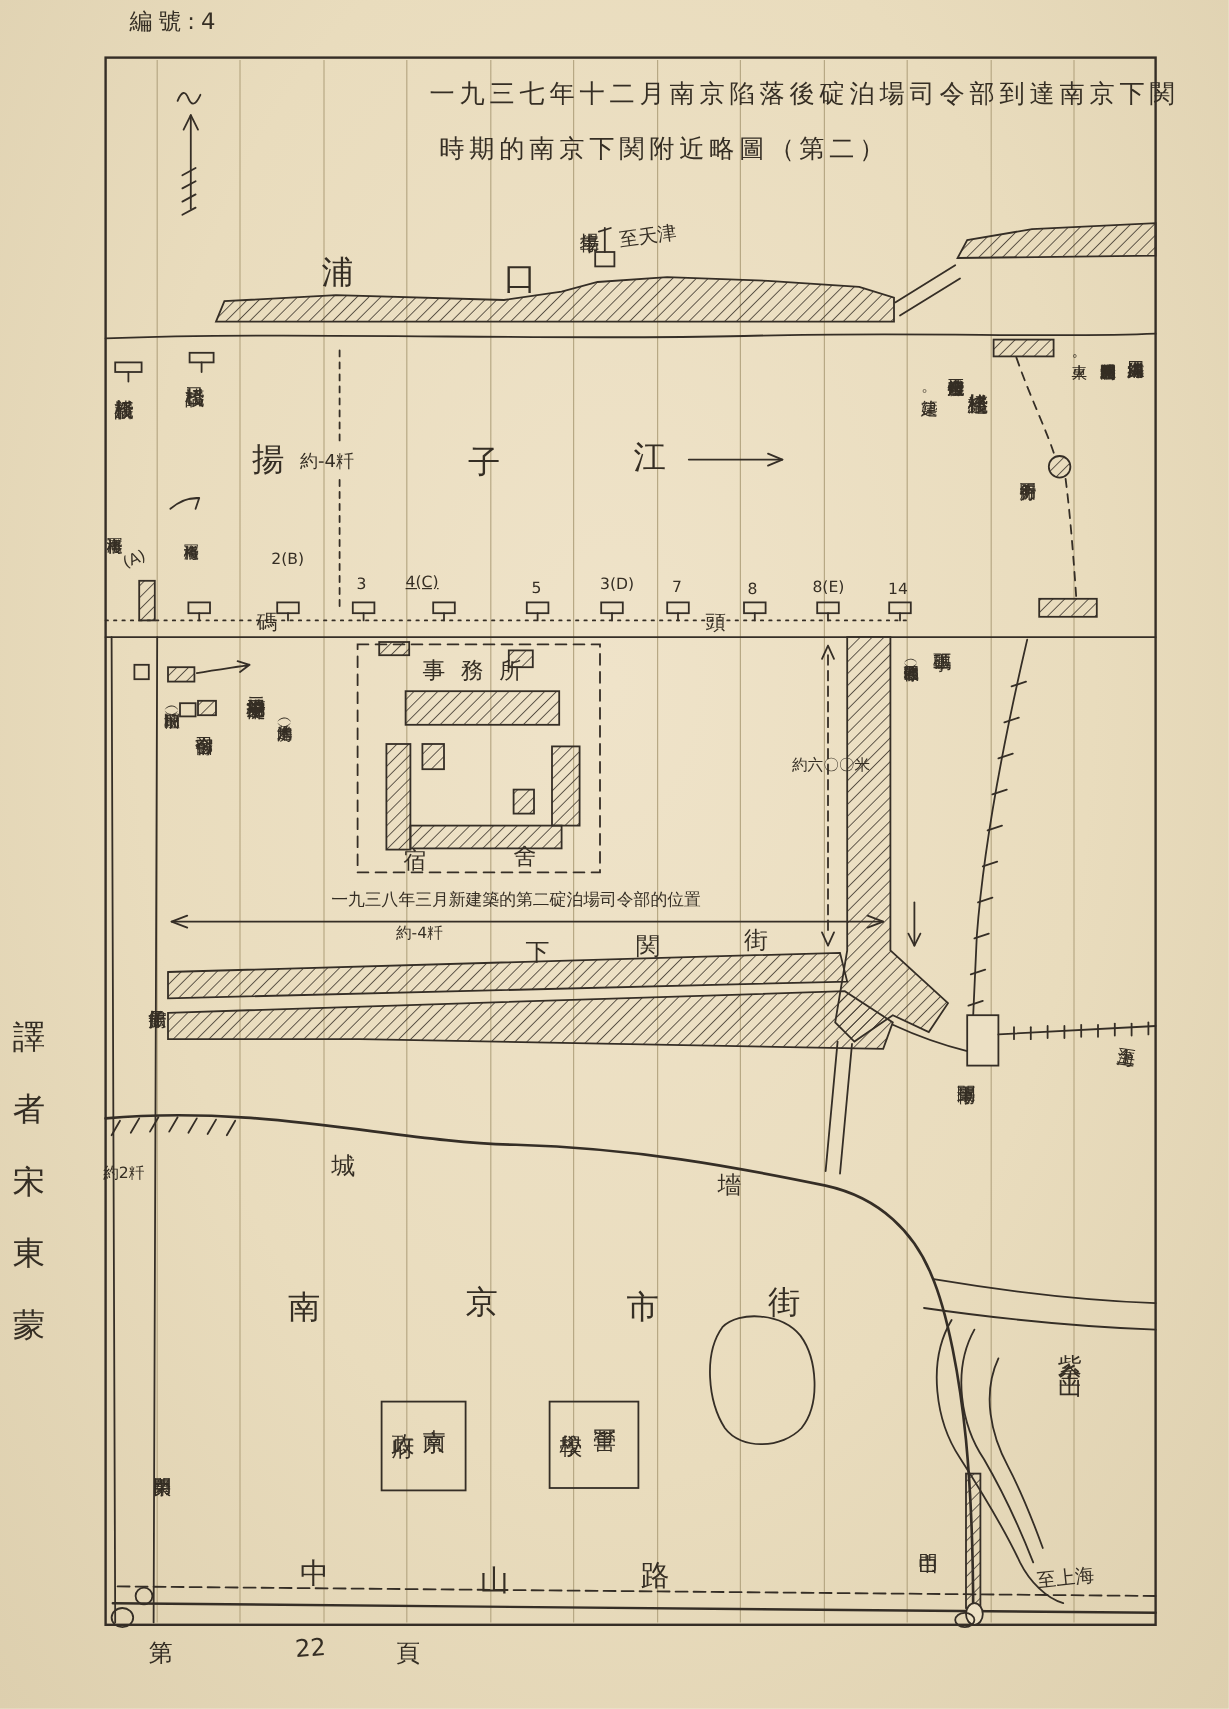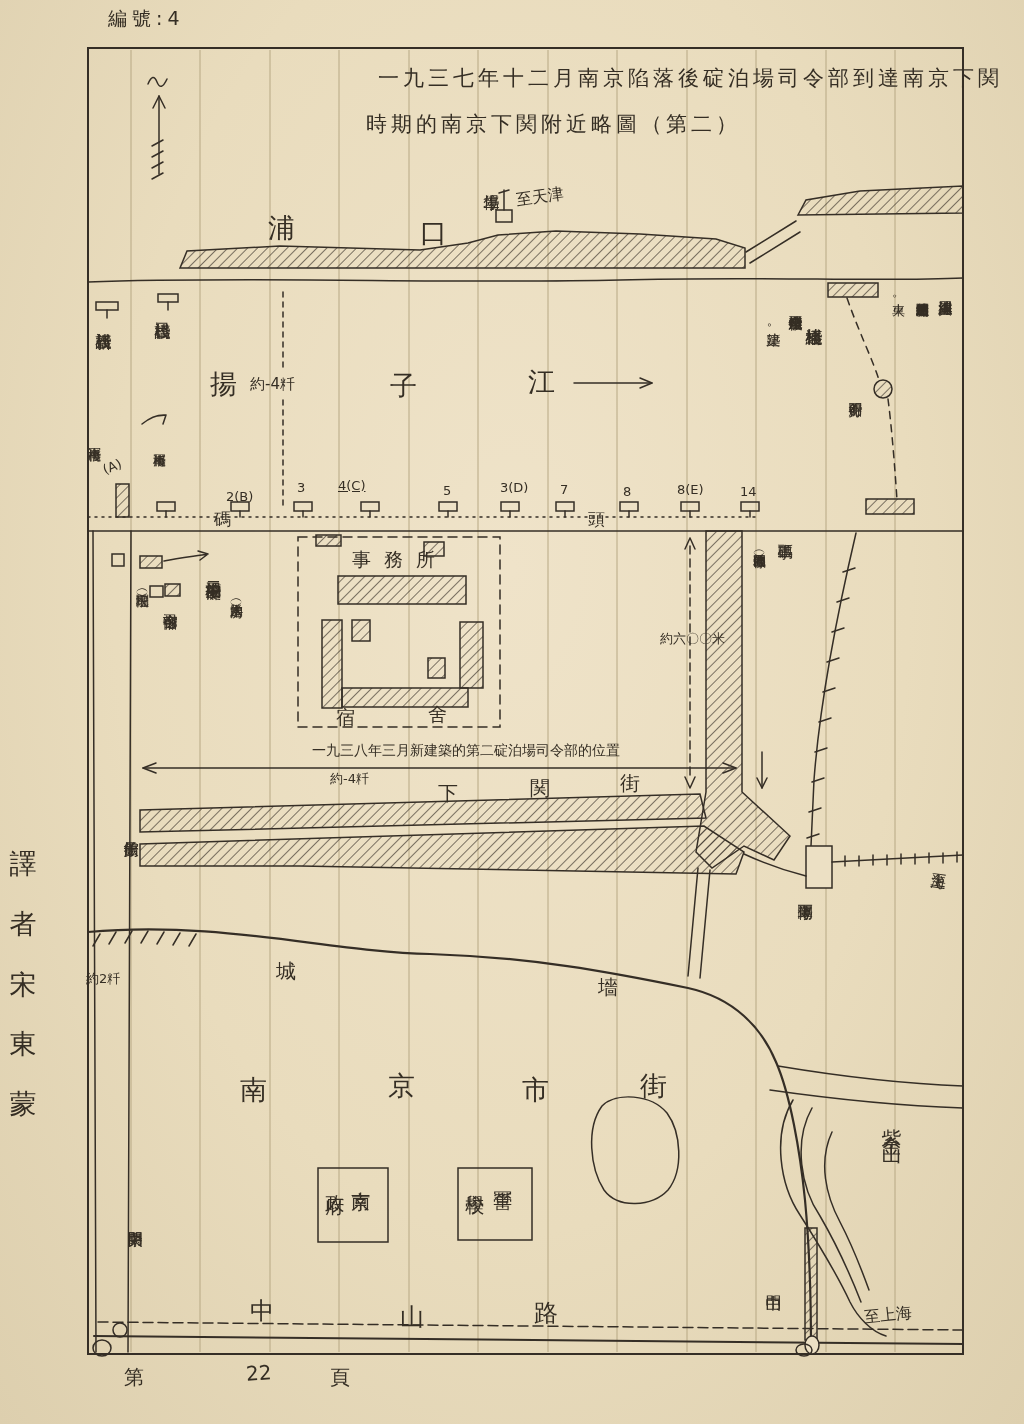--- a/index.html
+++ b/index.html
@@ -210,42 +210,42 @@
 
     <g>
       <ellipse cx="812" cy="1345" rx="7" ry="9" fill="#ece0c4"></ellipse>
       <ellipse cx="804" cy="1350" rx="8" ry="6"></ellipse>
     </g>
   </g>
 </svg>
 
 <div class="lb s19" style="left:108px;top:8px;letter-spacing:5px;">編號:4</div>
 
-<div class="lb s21" style="left:378px;top:66px;letter-spacing:4px;">一九三七年十二月南京陷落後碇泊場司令部到達南京下関</div>
+<div class="lb s21" style="left:358px;top:66px;letter-spacing:4px;">一九三七年十二月南京陷落後碇泊場司令部到達南京下関</div>
 <div class="lb s21" style="left:366px;top:112px;letter-spacing:4px;text-align:center;">時期的南京下関附近略圖（第二）</div>
 
 <div class="lb s27" style="left:268px;top:212px;">浦</div>
 <div class="lb s27" style="left:420px;top:217px;">口</div>
 <div class="lb s16 v" style="left:482px;top:182px;">停車場</div>
 <div class="lb s16" style="left:516px;top:188px;transform:rotate(-8deg);">至天津</div>
 
 <div class="lb s27" style="left:210px;top:368px;">揚</div>
 <div class="lb s15" style="left:250px;top:376px;">約-4粁</div>
 <div class="lb s27" style="left:390px;top:370px;">子</div>
 <div class="lb s27" style="left:528px;top:366px;">江</div>
 
 <div class="lb s16 v" style="left:94px;top:320px;">新設棧橋</div>
 <div class="lb s16 v" style="left:153px;top:310px;">已設棧橋</div>
 <div class="lb s13 v" style="left:86px;top:438px;">海軍棧橋</div>
 <div class="lb s13" style="left:103px;top:460px;transform:rotate(-22deg);">(A)</div>
 <div class="lb s12 v" style="left:152px;top:444px;">海軍棧橋</div>
 
 <div class="lb s17" style="left:214px;top:510px;">碼</div>
 <div class="lb s17" style="left:588px;top:510px;">頭</div>
-<div class="lb s13" style="left:226px;top:490px;">2(B)</div>
+<div class="lb s13" style="left:226px;top:460px;">2(B)</div>
 <div class="lb s13" style="left:297px;top:481px;">3</div>
 <div class="lb s13" style="left:338px;top:479px;text-decoration:underline;">4(C)</div>
 <div class="lb s13" style="left:443px;top:484px;">5</div>
 <div class="lb s13" style="left:500px;top:481px;">3(D)</div>
 <div class="lb s13" style="left:560px;top:483px;">7</div>
 <div class="lb s13" style="left:623px;top:485px;">8</div>
 <div class="lb s13" style="left:677px;top:483px;">8(E)</div>
 <div class="lb s13" style="left:740px;top:485px;">14</div>
 
 <div class="lb s17 v" style="left:804px;top:315px;">連絡棧橋</div>
@@ -256,21 +256,21 @@
 <div class="lb s13 v" style="left:914px;top:293px;">連絡的關係利用船渡過</div>
 <div class="lb s13 v" style="left:890px;top:293px;">火車。</div>
 
 <div class="lb s16 v" style="left:204px;top:570px;">第二碇泊場司令部</div>
 <div class="lb s13 v" style="left:228px;top:594px;">（木造的洋房）</div>
 <div class="lb s15 v" style="left:161px;top:602px;">司令部宿舍</div>
 <div class="lb s13 v" style="left:134px;top:584px;">（旧稅関址）</div>
 <div class="lb s19" style="left:352px;top:549px;letter-spacing:13px;font-family:Liberation Serif, serif;">事務所</div>
 <div class="lb s19" style="left:336px;top:707px;">宿</div>
 <div class="lb s19" style="left:428px;top:704px;">舍</div>
-<div class="lb s14" style="left:276px;top:742px;margin-left:36px;">一九三八年三月新建築的第二碇泊場司令部的位置</div>
+<div class="lb s14" style="left:276px;top:742px;">一九三八年三月新建築的第二碇泊場司令部的位置</div>
 <div class="lb s13" style="left:330px;top:772px;">約-4粁</div>
 <div class="lb s13" style="left:660px;top:632px;">約六〇〇米</div>
 <div class="lb s15 v" style="left:776px;top:533px;">碼頭工事</div>
 <div class="lb s12 v" style="left:752px;top:545px;">（停戰間的已修理樣）</div>
 
 <div class="lb s20" style="left:438px;top:782px;">下</div>
 <div class="lb s20" style="left:530px;top:777px;">関</div>
 <div class="lb s20" style="left:620px;top:772px;">街</div>
 <div class="lb s15 v" style="left:796px;top:893px;">下関停車場</div>
 <div class="lb s15 v" style="left:932px;top:862px;transform:rotate(8deg);">至上海</div>

